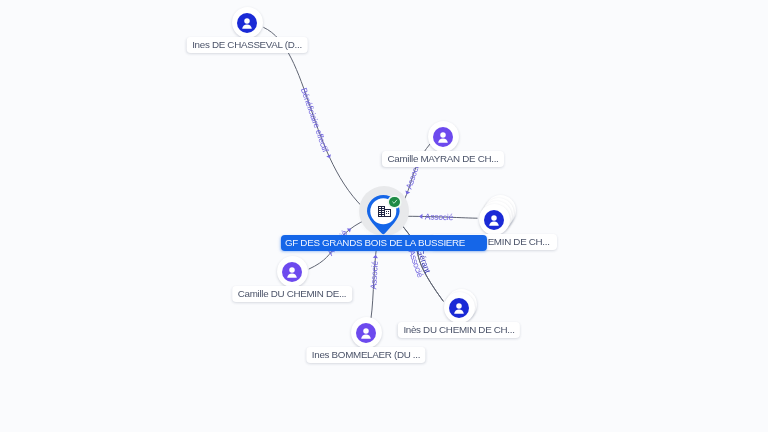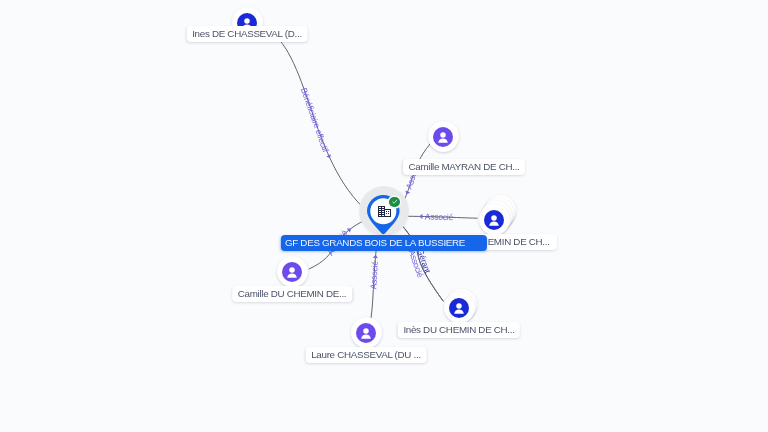--- a/index.html
+++ b/index.html
@@ -91,33 +91,33 @@
       <div class="node" style="left: 247px; top: 22px;">
         <div class="pcircle" style="width: 31px; height: 31px; left: -15.5px; top: -15.5px;">
           <div class="pinner" style="left:5.5px;top:6.8px;width:20px;height:20px">
             <svg width="20" height="20" viewBox="0 0 24 24">
               <circle cx="12" cy="12" r="12" fill="#1a2ad6"></circle>
               <circle cx="12" cy="9.5" r="3.3" fill="#fff"></circle>
               <path d="M6.2,18.8 C6.6,15.6 9,13.8 12,13.8 C15,13.8 17.4,15.6 17.8,18.8 Z" fill="#fff"></path>
             </svg>
           </div>
         </div>
-        <div class="nlabel" style="left: 0px; top: 4px;">Ines DE CHASSEVAL (D...</div>
+        <div class="nlabel" style="left: 0px; top: 15px;">Ines DE CHASSEVAL (D...</div>
       </div>
       <div class="node" style="left: 443px; top: 136px;">
         <div class="pcircle" style="width: 31px; height: 31px; left: -15.5px; top: -15.5px;">
           <div class="pinner" style="left:5.5px;top:6.8px;width:20px;height:20px">
             <svg width="20" height="20" viewBox="0 0 24 24">
               <circle cx="12" cy="12" r="12" fill="#6d4aee"></circle>
               <circle cx="12" cy="9.5" r="3.3" fill="#fff"></circle>
               <path d="M6.2,18.8 C6.6,15.6 9,13.8 12,13.8 C15,13.8 17.4,15.6 17.8,18.8 Z" fill="#fff"></path>
             </svg>
           </div>
         </div>
-        <div class="nlabel" style="left: 0px; top: 23px; margin-left: 21px;">Camille MAYRAN DE CH...</div>
+        <div class="nlabel" style="left: 0px; top: 15px;">Camille MAYRAN DE CH...</div>
       </div>
       <div class="node" style="left: 494px; top: 219px;">
         <div class="pcircle" style="width: 31px; height: 31px; left: -9.35px; top: -24.2px;"></div>
         <div class="pcircle" style="width: 31px; height: 31px; left: -11.4px; top: -21.3px;"></div>
         <div class="pcircle" style="width: 31px; height: 31px; left: -13.45px; top: -18.4px;"></div>
         <div class="pcircle" style="width: 31px; height: 31px; left: -15.5px; top: -15.5px;">
           <div class="pinner" style="left:5.5px;top:6.8px;width:20px;height:20px">
             <svg width="20" height="20" viewBox="0 0 24 24">
               <circle cx="12" cy="12" r="12" fill="#1a2ad6"></circle>
               <circle cx="12" cy="9.5" r="3.3" fill="#fff"></circle>
@@ -155,21 +155,21 @@
       <div class="node" style="left: 366px; top: 332px;">
         <div class="pcircle" style="width: 31px; height: 31px; left: -15.5px; top: -15.5px;">
           <div class="pinner" style="left:5.5px;top:6.8px;width:20px;height:20px">
             <svg width="20" height="20" viewBox="0 0 24 24">
               <circle cx="12" cy="12" r="12" fill="#6d4aee"></circle>
               <circle cx="12" cy="9.5" r="3.3" fill="#fff"></circle>
               <path d="M6.2,18.8 C6.6,15.6 9,13.8 12,13.8 C15,13.8 17.4,15.6 17.8,18.8 Z" fill="#fff"></path>
             </svg>
           </div>
         </div>
-        <div class="nlabel" style="left: 0px; top: 15px;">Laure CHASSEVAL (DU ...</div>
+        <div class="nlabel" style="left: 0px; top: 15px;">Ines BOMMELAER (DU ...</div>
       </div>
       <div class="node" style="left: 383.5px; top: 211.4px;">
         <div class="halo" style="width:50px;height:50px;left:-25px;top:-25px"></div>
         <div class="pin" style="left:-16.3px;top:-16.3px;width:32.6px;height:39.5px">  <svg width="32.6" height="39.5" viewBox="0 0 65.2 79">    
             <path d="M32.6,0 C50.6,0 65.2,14.6 65.2,32.6 C65.2,47.6 46.2,65 35.6,77.2 C34,79 31.2,79 29.6,77.2 C19,65 0,47.6 0,32.6 C0,14.6 14.6,0 32.6,0 Z" fill="#1566e8"></path>    
             <circle cx="32.6" cy="32.6" r="26" fill="#fff"></circle>  
           </svg></div>
         <div class="pinner" style="left:-5.5px;top:-5px;width:12.5px;height:11px">  
           <svg width="12.5" height="11" viewBox="0 0 12.5 11" shape-rendering="crispEdges">    
             <rect x="0" y="0" width="7" height="11" fill="#1e2442"></rect>    

